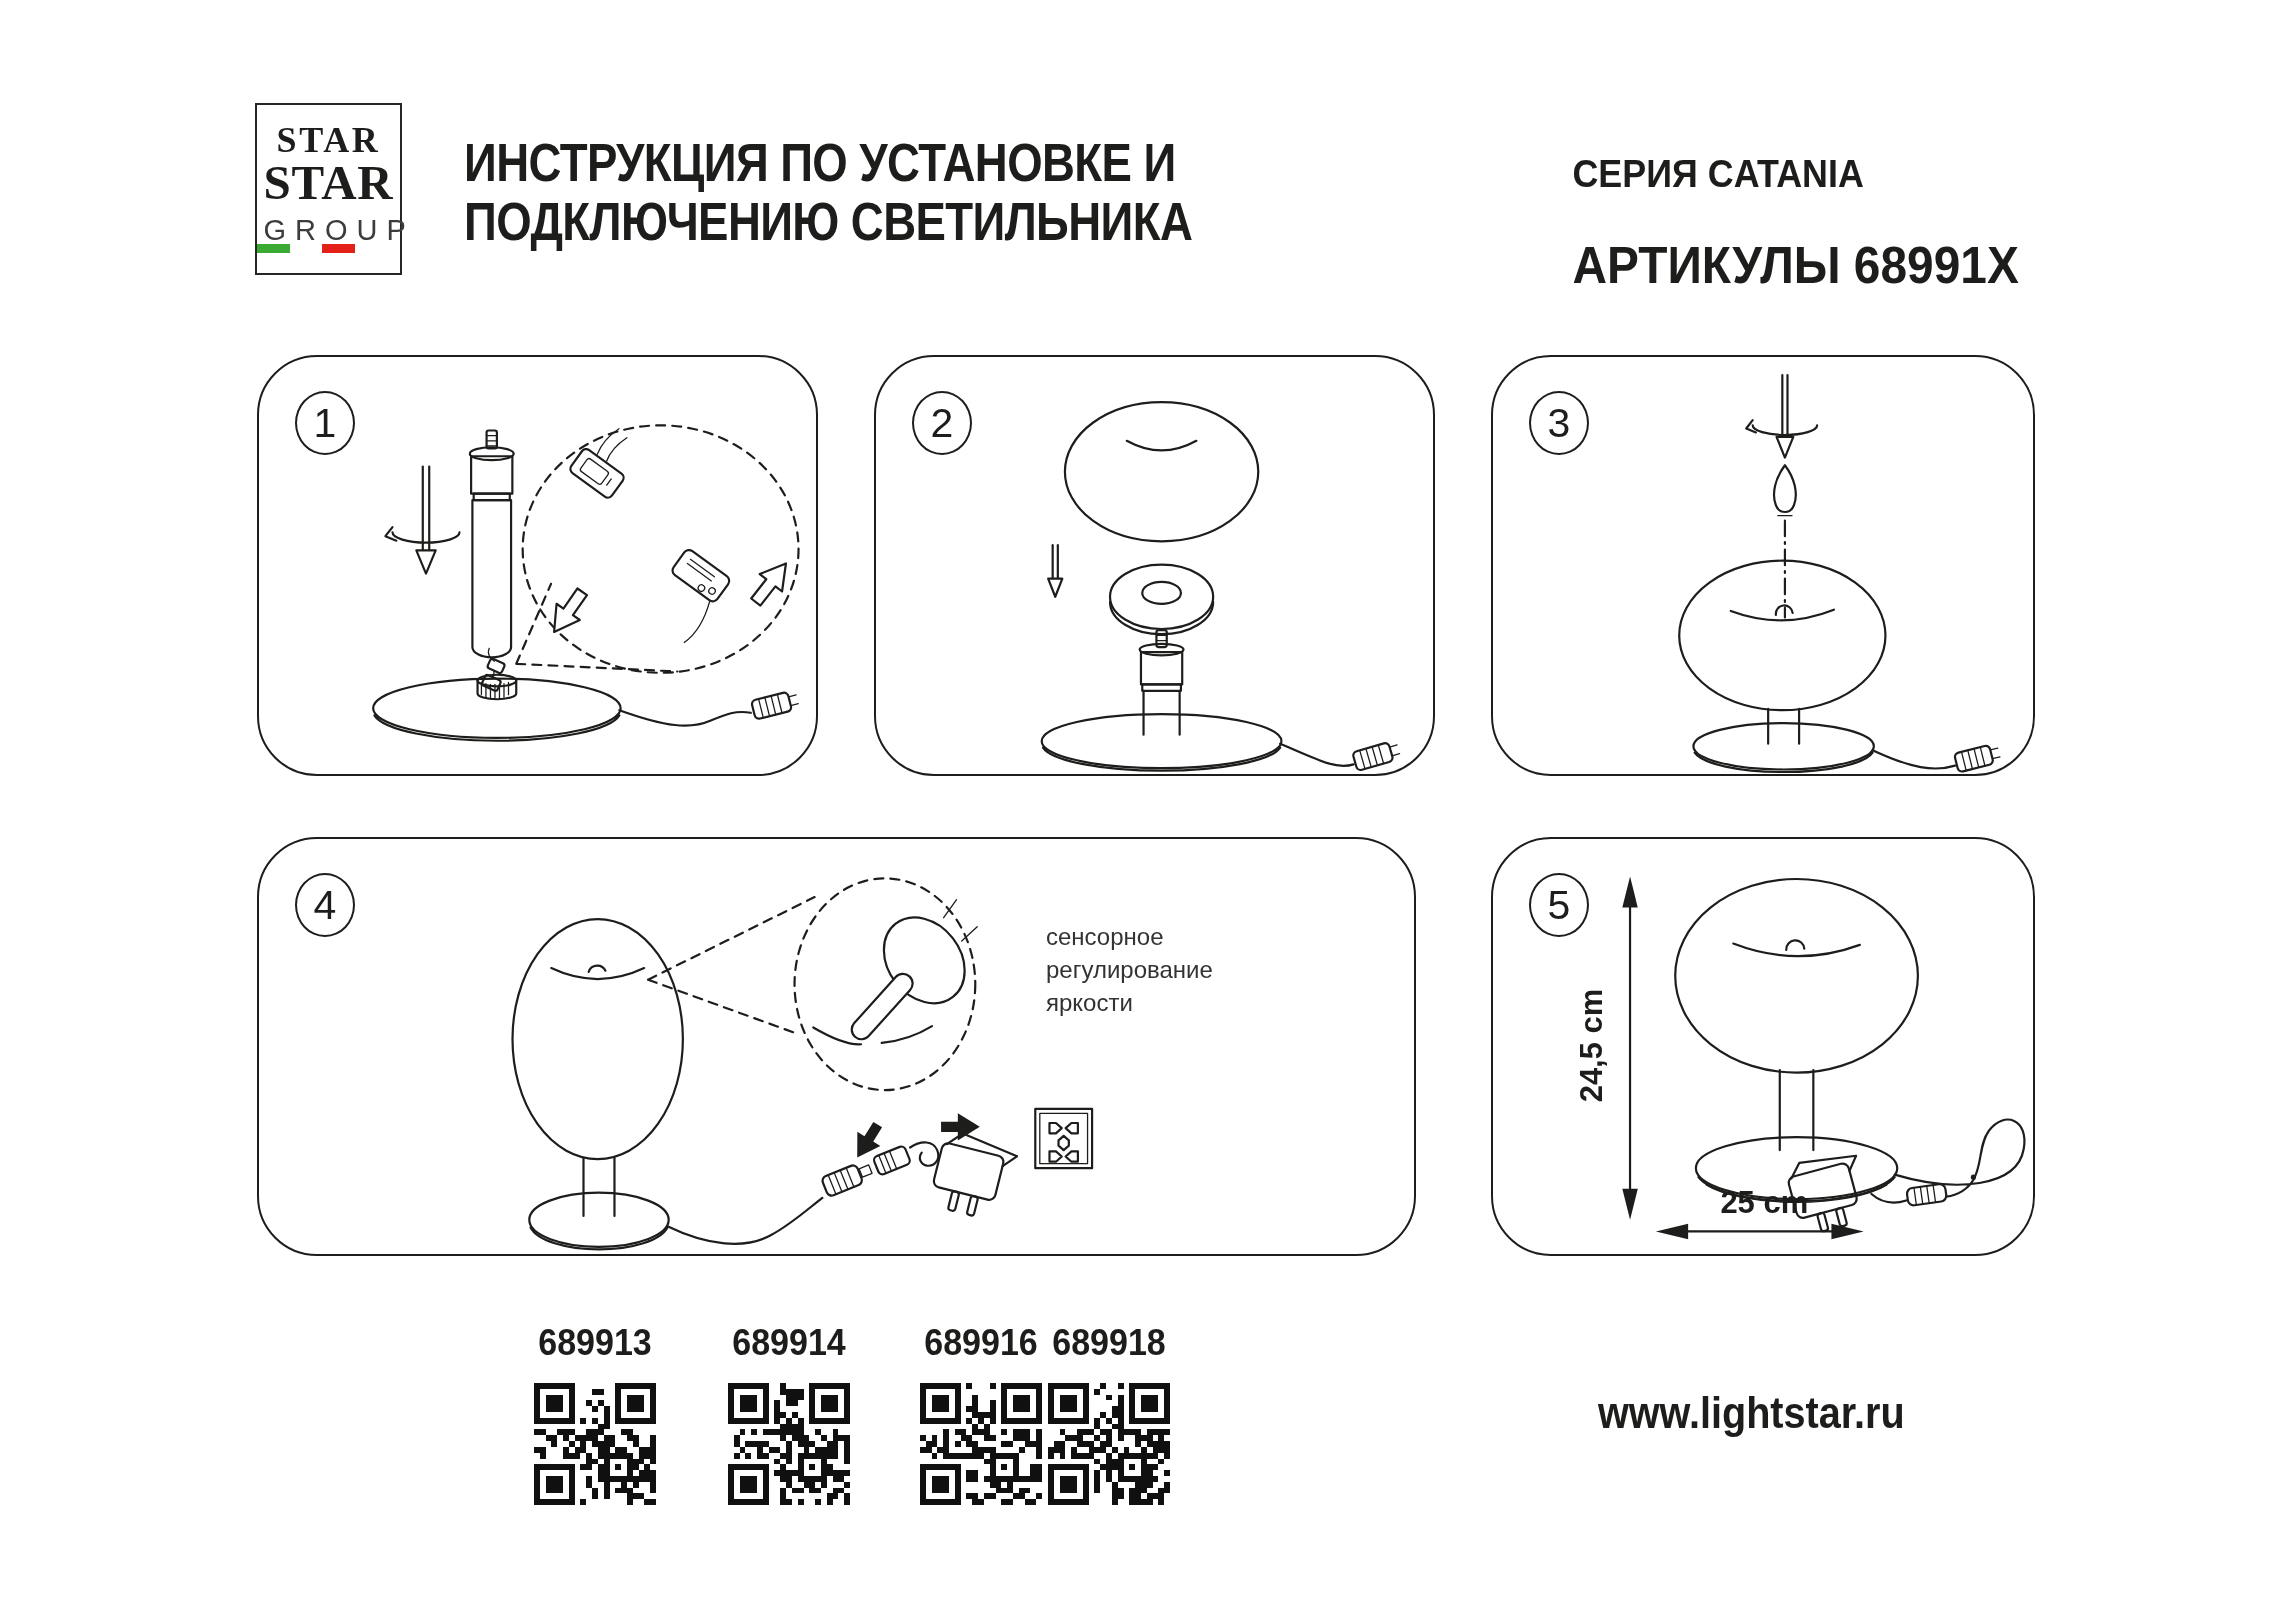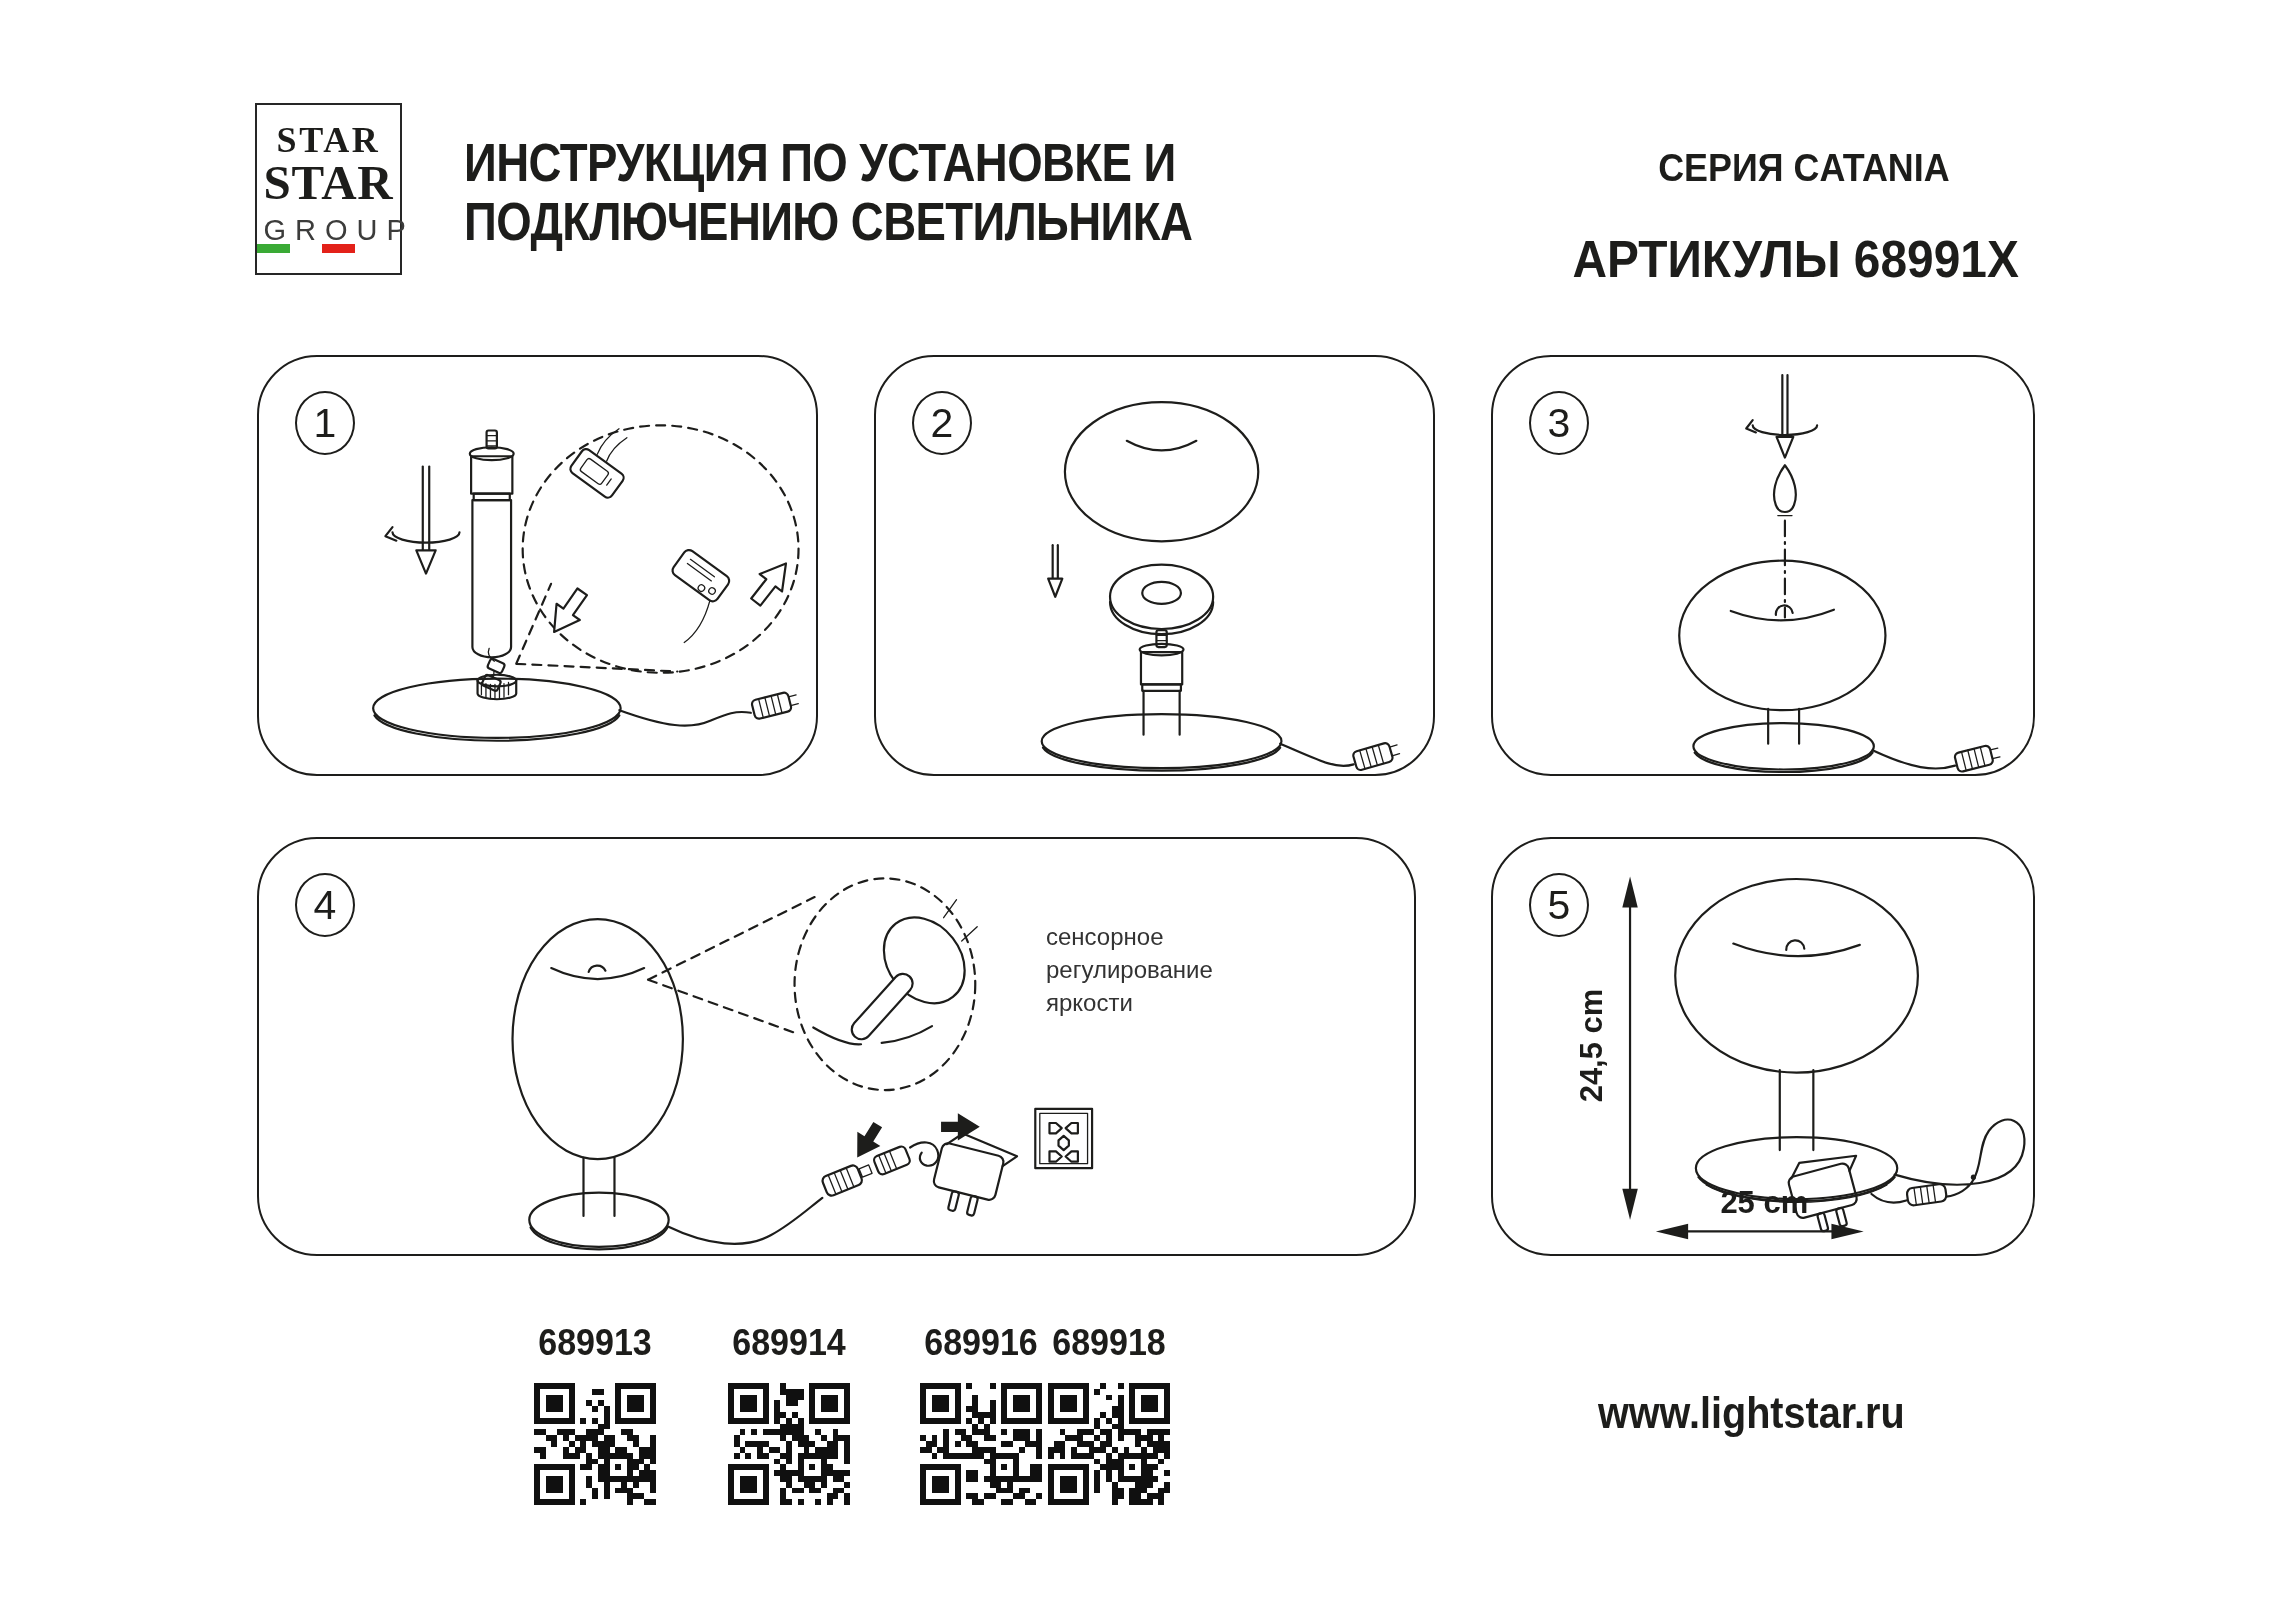--- a/index.html
+++ b/index.html
@@ -12,21 +12,21 @@
   .logo div{position:absolute;left:0;right:0;text-align:center;white-space:nowrap;}
   .logo-w1{top:14.3px;font-family:"Liberation Serif",serif;font-weight:700;font-size:36px;letter-spacing:2.6px;}
   .logo-w2{top:49px;font-family:"Liberation Serif",serif;font-weight:700;font-size:49px;letter-spacing:0.7px;}
   .logo-w3{top:109px;font-size:29px;letter-spacing:9px;text-indent:6.5px;font-weight:400;color:#3c3c3b;}
   .logo-flag{left:23.4px;top:139px;width:98px;height:8.5px;display:flex;}
   .logo-flag span{flex:1;height:100%;}
 
   
   .title{left:464px;top:133px;transform:scaleX(.86);transform-origin:0 0;}
   .title div{font-size:53px;line-height:59px;font-weight:700;white-space:nowrap;letter-spacing:-0.7px;}
-  .series-wrap{left:1556px;top:146px;width:410px;text-align:right;}
+  .series-wrap{left:1556px;top:152px;width:410px;text-align:left;}
   .series{font-size:39px;font-weight:700;transform:scaleX(.92);transform-origin:50% 0;white-space:nowrap;}
   .articles-label{margin-top:39px;font-size:52px;font-weight:700;transform:scaleX(.92);transform-origin:50% 0;white-space:nowrap;}
 
   
   .panel{position:absolute;border:2.3px solid #1d1d1b;border-radius:60px;box-sizing:border-box;background:#fff;}
   .p1{left:257px;top:355px;width:561px;height:421px;}
   .p2{left:874px;top:355px;width:561px;height:421px;}
   .p3{left:1491px;top:355px;width:544px;height:421px;}
   .p4{left:257px;top:837px;width:1159px;height:419px;}
   .p5{left:1491px;top:837px;width:544px;height:419px;}

